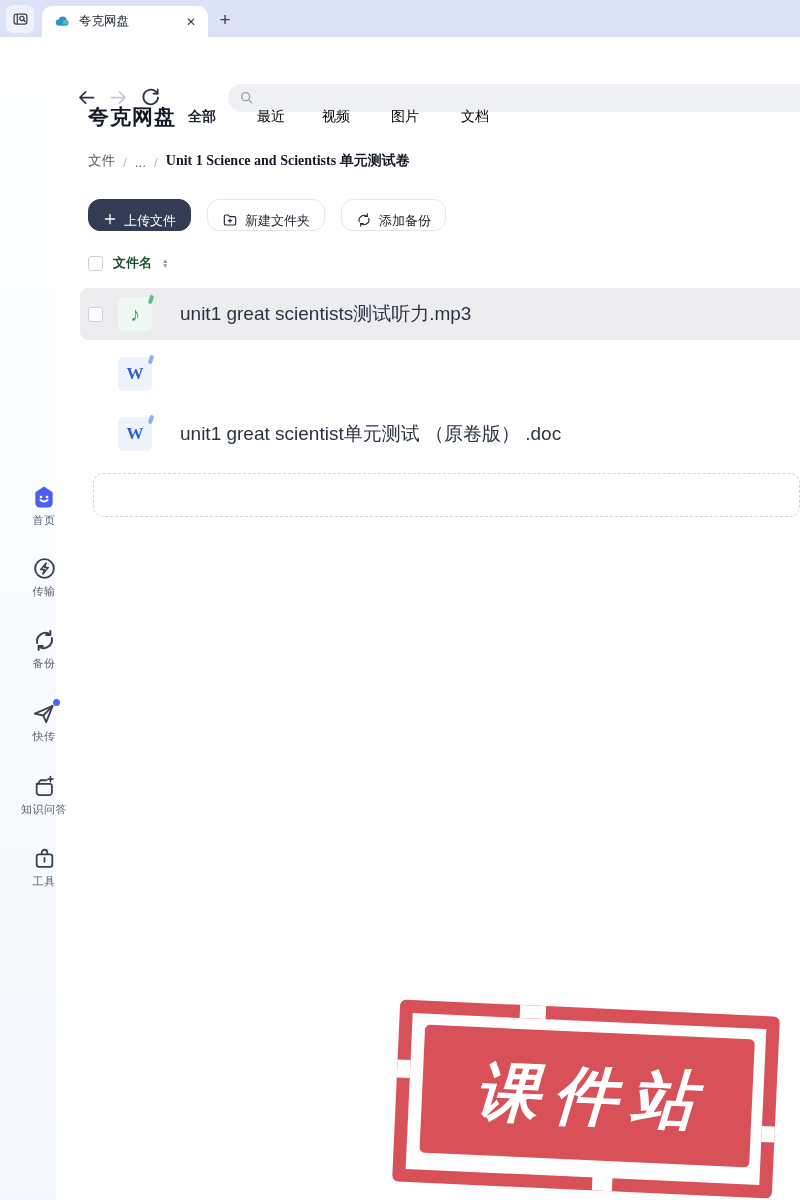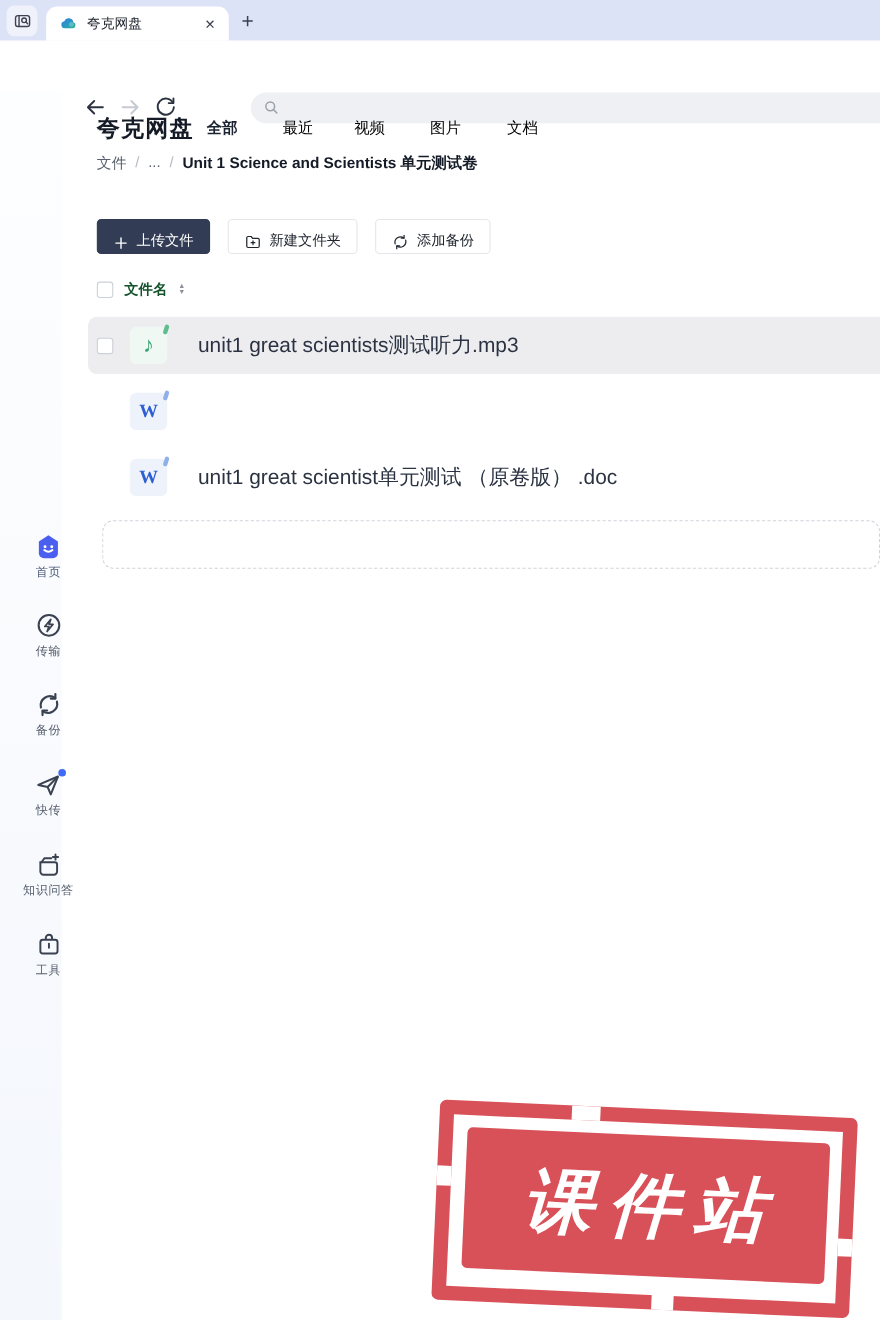--- a/index.html
+++ b/index.html
@@ -29,28 +29,28 @@
   .side-item { position:absolute; left:16px; width:56px; text-align:center; }
   .side-icon { display:flex; justify-content:center; }
   .side-label { font-size:11px; color:#575f6e; margin-top:3px; letter-spacing:.5px; }
   .side-label.active { color:#4f5d7d; }
   .badge-dot { position:absolute; width:7px; height:7px; border-radius:50%; background:#3f6bf6; }
 
   
   #page-title { left:88px; top:103px; font-size:21px; font-weight:700; color:#141b26; letter-spacing:1px; }
   .top-tab { position:absolute; top:108px; font-size:14px; color:#000000; }
   .top-tab.active { color:#1c2431; font-weight:700; }
-  #breadcrumb { left:88px; top:140px; font-size:13.5px; color:#59606c;
-    display:flex; gap:8px; align-items:flex-start; }
+  #breadcrumb { left:88px; top:152px; font-size:13.5px; color:#59606c;
+    display:flex; gap:8px; align-items:flex-end; }
   #breadcrumb .sep { color:#b4bac2; }
-  #breadcrumb .current { color:#141b26; font-weight:700; font-size:14px; }
+  #breadcrumb .current { color:#141b26; font-weight:700; font-size:14px;font-family:Liberation Serif, serif; }
 
   #actions { left:88px; top:199px; display:flex; gap:16px; }
-  .btn { height:32px; display:inline-flex; align-items:flex-end; gap:7px; padding:2px 14px;
-    border-radius:4px; font-size:13px; background:#fff; border:1px solid #e4e6ea; color:#20262f; }
+  .btn { height:32px; display:inline-flex; align-items:flex-start; gap:7px; padding:12px 14px;
+    border-radius:12px; font-size:13px; background:#fff; border:1px solid #e4e6ea; color:#20262f; }
   .btn.primary { background:#323c55; border-color:#323c55; color:#fff; }
 
   #table-header { left:88px; top:254px; display:flex; align-items:center; gap:10px; }
   #table-header .col { font-size:13px; font-weight:700; color:#14532d; }
   .sort { display:flex; flex-direction:column; line-height:5px; font-size:6.5px; color:#8a919c; }
   .checkbox { width:15px; height:15px; border:1.5px solid #ccd1d8; border-radius:3px; background:#fff; }
 
   .file-row { position:absolute; left:80px; width:720px; height:52px;
     display:flex; align-items:center; border-radius:8px 0 0 8px; }
   .file-row.hover { background:#ededf0; }

